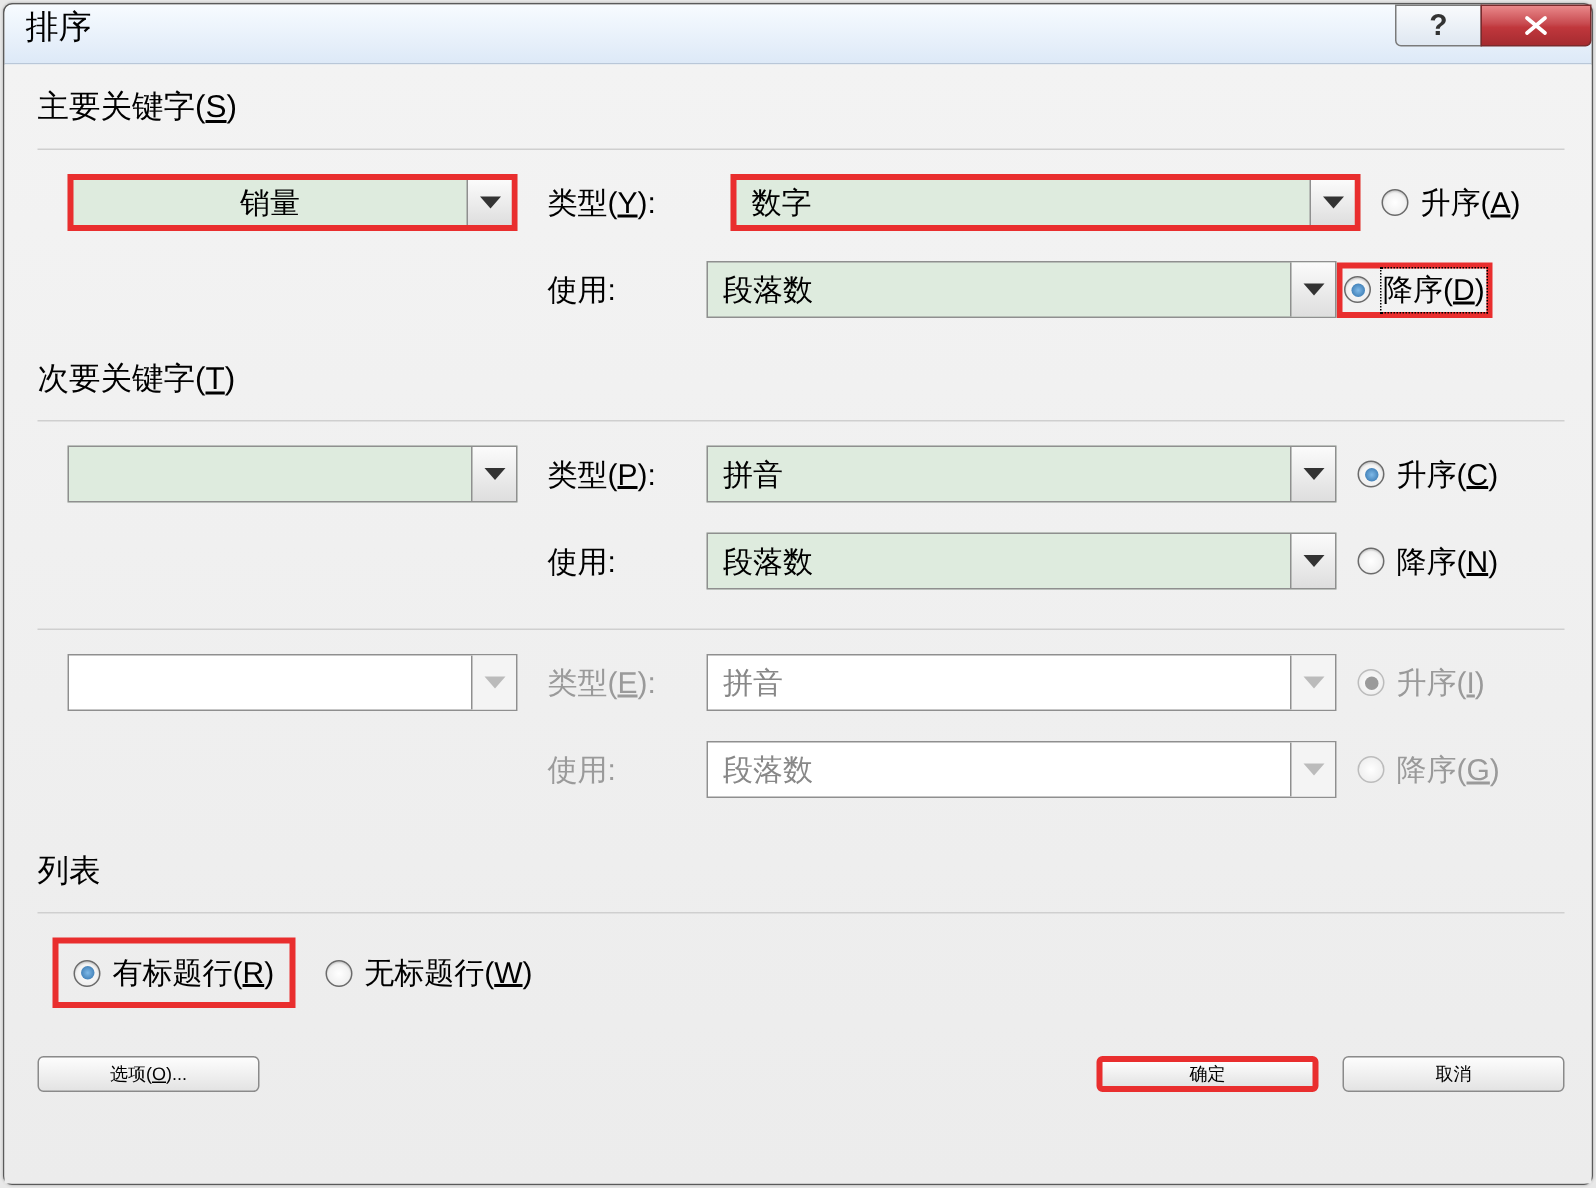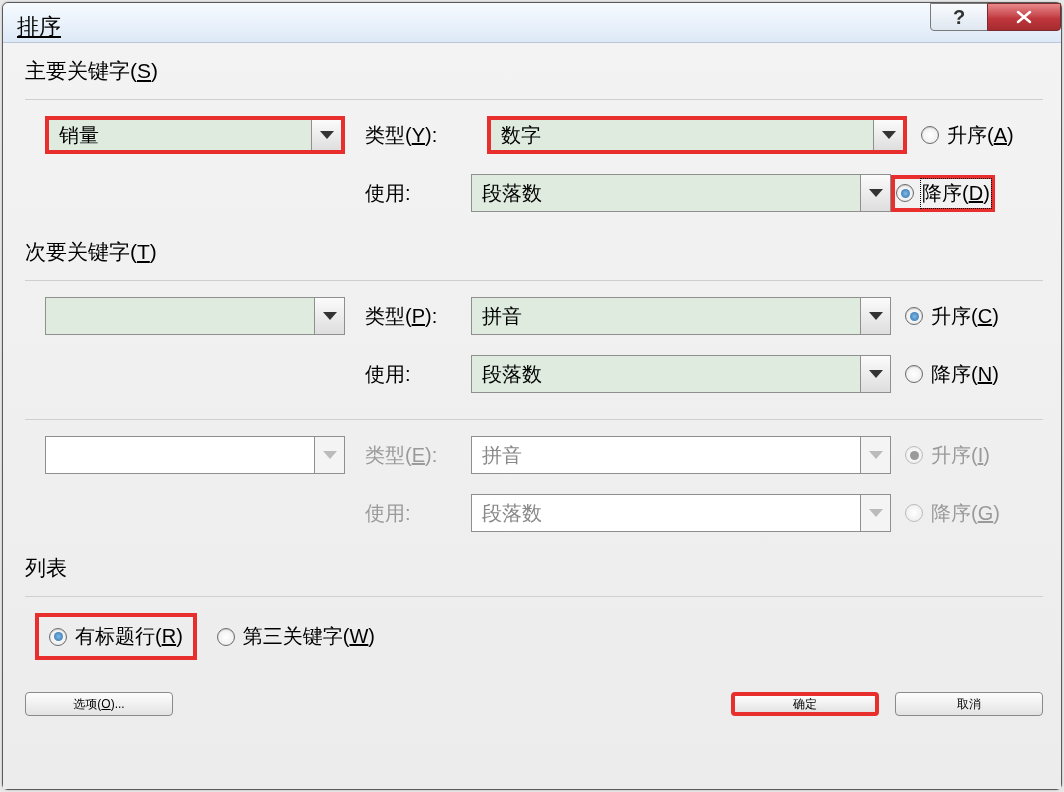--- a/index.html
+++ b/index.html
@@ -23,24 +23,23 @@
     display: flex;
     flex-direction: column;
     box-shadow: 0 0 2px rgba(0,0,0,0.3);
   }
   .titlebar {
     height: 40px;
     background: linear-gradient(#f7fbff, #dde9f7);
     border-bottom: 1px solid #b9c7d8;
     border-radius: 6px 6px 0 0;
     display: flex;
-    align-items: flex-end;
+    align-items: flex-start;
     padding: 0 1px 0 14px;
     position: relative;
-    text-decoration: underline;
   }
   .titlebar .title {
     font-size: 22px;
     color: #000;
   }
   .ctrl-buttons {
     position: absolute;
     right: 0;
     top: 0;
     display: flex;
@@ -127,21 +126,21 @@
     background: #f4f4f4;
     color: #bbb;
   }
   .arrow-down {
     width: 0; height: 0;
     border-left: 7px solid transparent;
     border-right: 7px solid transparent;
     border-top: 8px solid #333;
   }
   .combo-disabled .arrow-down { border-top-color: #bbb; }
-  .col-key { width: 300px; margin-left: 20px; }
+  .col-key { width: 300px; margin-left: 20px; text-align: center; }
   .col-label { width: 102px; text-align: left; font-size: 20px; }
   .col-type { width: 420px; }
   .indent-key { width: 320px; }
   .radio {
     display: inline-flex;
     align-items: center;
     cursor: pointer;
     margin-left: 14px;
   }
   .radio .circle {
@@ -344,33 +343,33 @@
         <div class="combo-arrow">
             <div class="arrow-down"></div>
           </div>
       </div>
       <div class="radio disabled">
         <span class="circle"></span>
         <span class="label"><span>降序(</span><u>G</u><span>)</span></span>
       </div>
     </div>
 
-    <div class="group-label" style="margin-top:2px;">列表</div>
+    <div class="group-label" style="margin-top:14px;">列表</div>
     <hr class="group-sep">
 
     <div class="row" style="margin-left:10px;">
       <span class="highlight-red-wrap" style="padding:6px 10px;">
         <div class="radio" style="margin-left:0;">
           <span class="circle checked"></span>
           <span class="label"><span>有标题行(</span><u>R</u><span>)</span></span>
         </div>
       </span>
       <div class="radio" style="margin-left:20px;">
         <span class="circle"></span>
-        <span class="label"><span>第三关键字(</span><u>W</u><span>)</span></span>
+        <span class="label"><span>无标题行(</span><u>W</u><span>)</span></span>
       </div>
     </div>
 
     <div class="button-row">
       <div class="btn">
         <span>选项(</span>
           <u>O</u>
           <span>)...</span>
       </div>
       <div class="spacer"></div>

